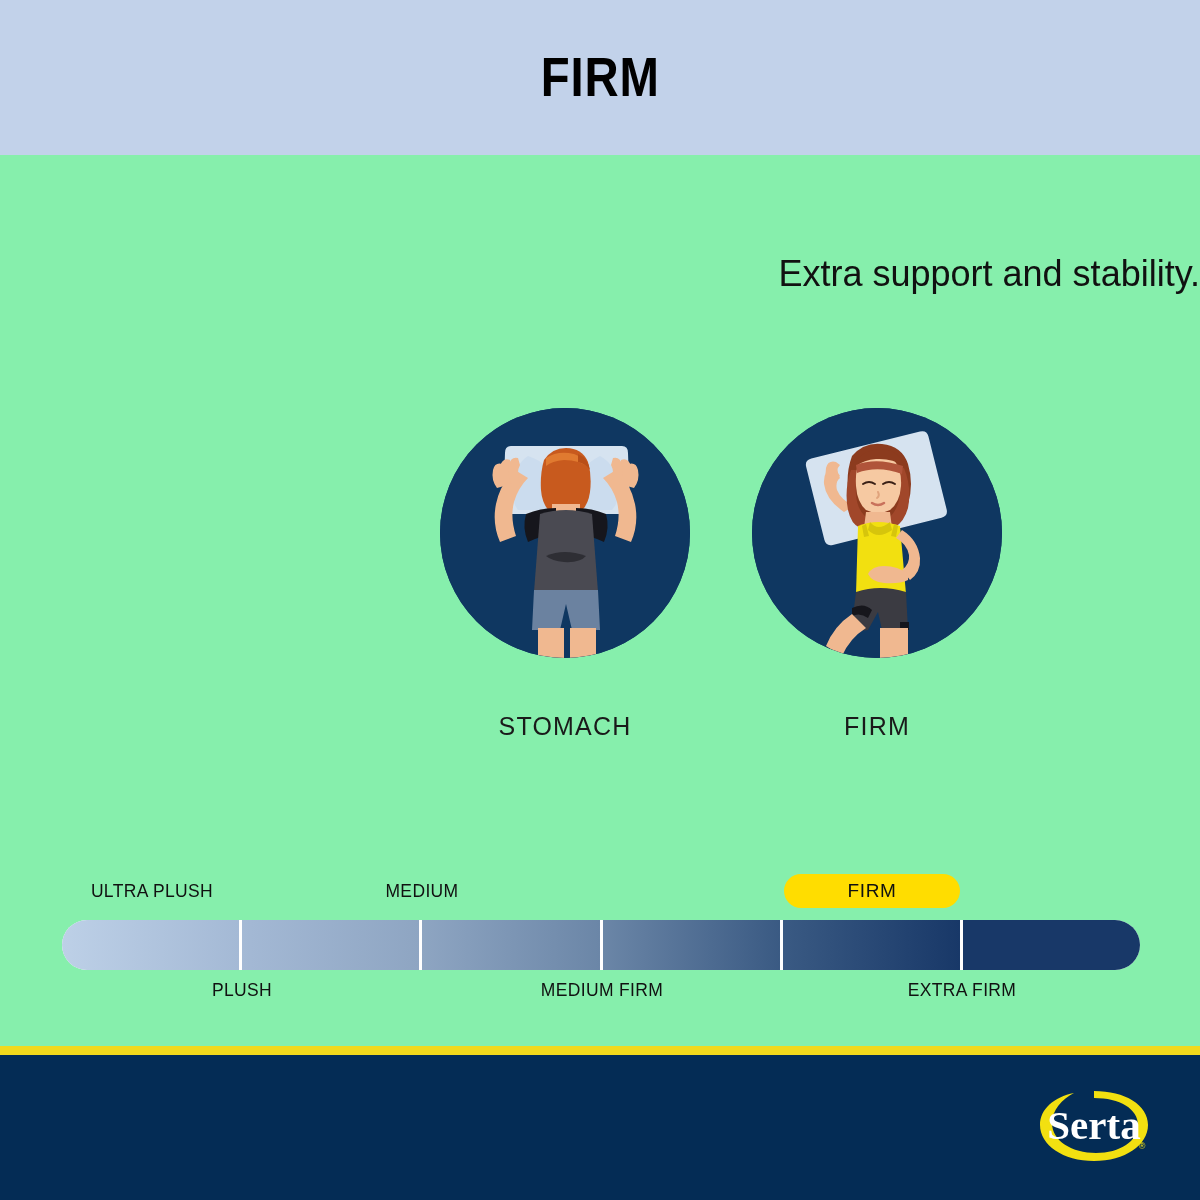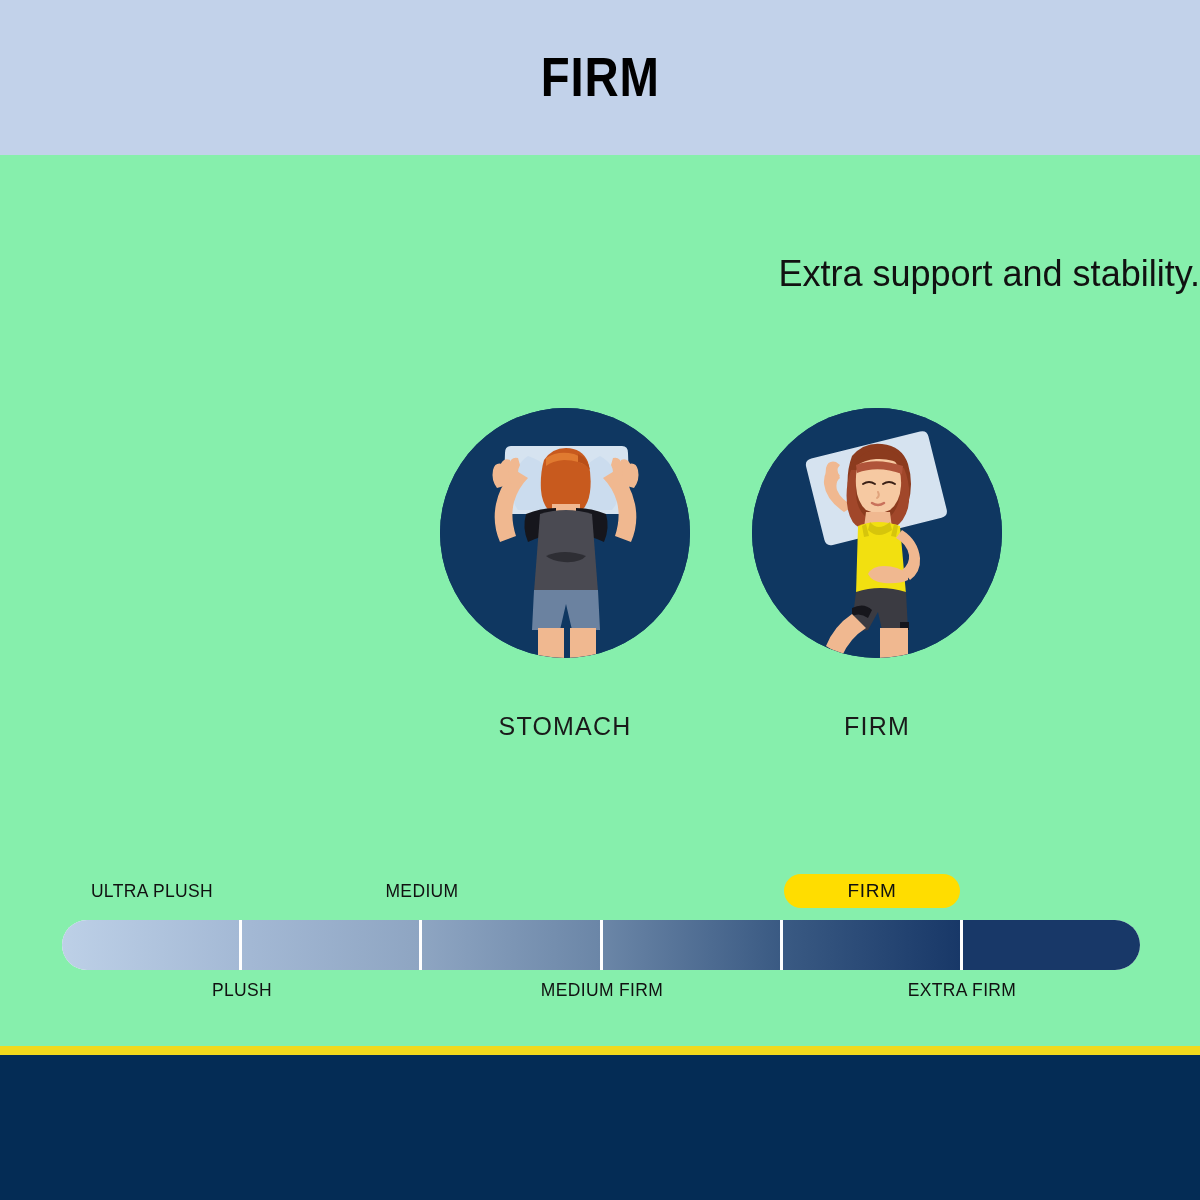--- a/index.html
+++ b/index.html
@@ -209,14 +209,21 @@
     <div class="scale-label label-top" style="left:262px;  width:196px;">MEDIUM</div>
     <div class="scale-label label-bottom" style="left:442px;  width:196px;">MEDIUM FIRM</div>
     <div class="scale-label label-bottom" style="left:802px;  width:196px;">EXTRA FIRM</div>
 
     <div class="badge" style="left: 722px; width: 176px; background: rgb(255, 221, 0); color: rgb(17, 17, 17);">FIRM</div>
   </div>
 
   <div class="yellow-stripe" style="background: rgb(242, 217, 29);"></div>
   <div class="footer" style="background: rgb(4, 44, 85);"></div>
 
+  <div class="logo">
+    <svg viewBox="0 0 128 96" xmlns="http://www.w3.org/2000/svg">
+      <path d="M64 10 C95 10 118 24 118 44 C118 64 95 80 64 80 C33 80 10 64 10 44 C10 28 24 16 44 12 C32 18 22 29 22 42 C22 60 42 72 66 72 C90 72 108 60 108 44 C108 28 90 17 64 17 Z" fill="#f2e010"></path>
+      <text x="64" y="58" font-family="Liberation Serif, serif" font-size="41" font-weight="bold" fill="#ffffff" text-anchor="middle">Serta</text>
+      <text x="112" y="68" font-family="Liberation Sans, sans-serif" font-size="9" fill="#f2e010" text-anchor="middle">®</text>
+    </svg>
+  </div>
 
 </div>
 
 </body></html>

